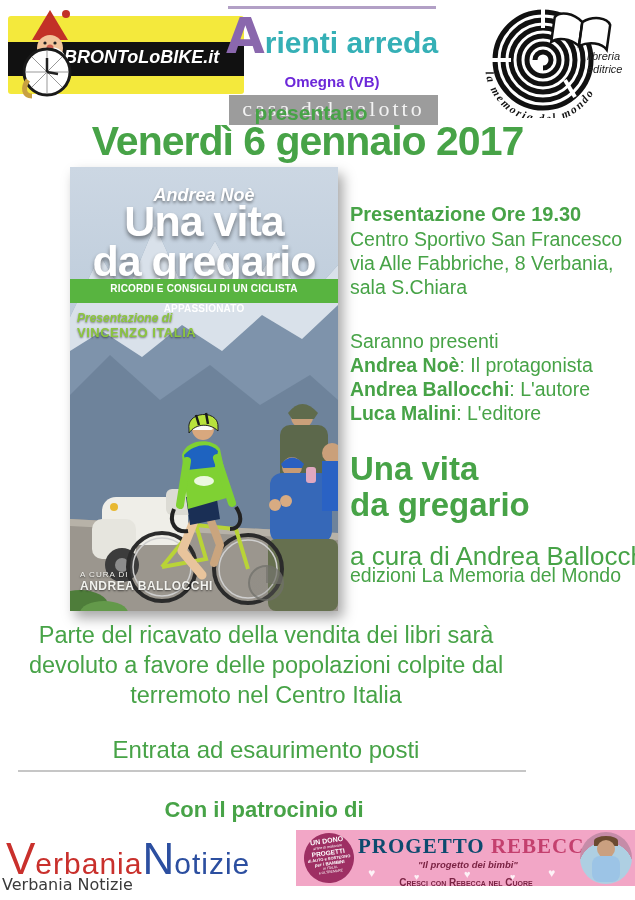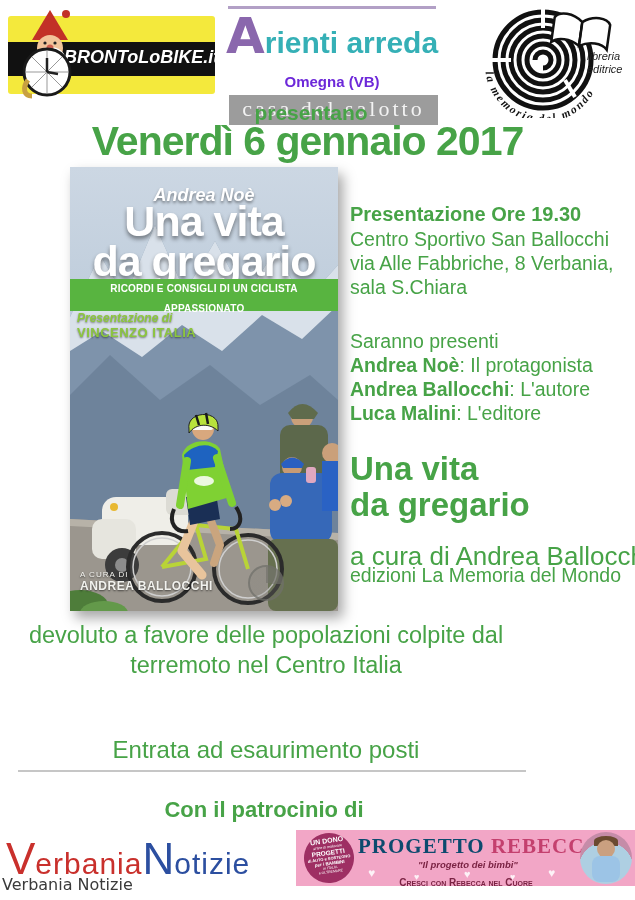--- a/index.html
+++ b/index.html
@@ -5,21 +5,21 @@
   html,body{margin:0;padding:0;background:#fff;}
   .poster{
     position:relative;width:635px;height:900px;background:#ffffff;
     font-family:"Liberation Sans","DejaVu Sans",sans-serif;overflow:hidden;
   }
   .abs{position:absolute;}
   .green{color:#47a347;}
   .center{text-align:center;}
 
   
-  .bronto{left:8px;top:16px;width:207px;height:78px;background:#f4e93c;border-radius:3px;}
+  .bronto{left:8px;top:16px;width:236px;height:78px;background:#f4e93c;border-radius:3px;}
   .bronto-band{position:absolute;left:0;top:26px;width:100%;height:34px;background:#111;}
   .bronto-label{position:absolute;left:56px;top:31px;color:#fff;font-weight:bold;font-style:italic;
     font-size:18px;letter-spacing:0px;white-space:nowrap;}
   .bronto-art{position:absolute;left:6px;top:-8px;}
 
   .arienti{left:226px;top:6px;width:212px;text-align:center;}
   .arienti-rule{height:3px;background:#b2a0c6;margin:0 2px 4px 2px;}
   .arienti-name{line-height:46px;white-space:nowrap;}
   .arienti-a{font-size:50px;font-weight:bold;color:#8a67ad;font-family:"DejaVu Sans",sans-serif;}
   .arienti-rest{font-size:30px;font-weight:bold;color:#35b0b6;letter-spacing:0px;}
@@ -36,21 +36,21 @@
 
   
   .cover{left:70px;top:167px;width:268px;height:444px;box-shadow:5px 7px 12px rgba(0,0,0,.35);
     overflow:hidden;background:#b9c7d6;}
   .cover svg{position:absolute;left:0;top:0;}
   .cov-author{position:absolute;left:0;top:18px;width:100%;text-align:center;color:#fff;
     font-style:italic;font-weight:bold;font-size:18px;text-shadow:0 2px 3px rgba(0,0,0,.45);}
   .cov-t1,.cov-t2{position:absolute;left:0;width:100%;text-align:center;color:#fff;font-weight:bold;
     font-size:43px;letter-spacing:-1px;text-shadow:0 3px 4px rgba(0,0,0,.45);line-height:40px;}
   .cov-t1{top:34px;} .cov-t2{top:74px;}
-  .cov-band{position:absolute;left:0;top:112px;width:100%;height:32px;background:#58b440;
+  .cov-band{position:absolute;left:0;top:112px;width:100%;height:24px;background:#58b440;
     color:#fff;font-weight:bold;font-size:10px;line-height:20px;text-align:center;letter-spacing:.2px;}
   .cov-pres{position:absolute;left:7px;top:144px;color:#8cc63e;text-shadow:0 1px 2px rgba(0,0,0,.5);}
   .cov-pres .l1{font-size:12px;font-weight:bold;font-style:italic;}
   .cov-pres .l2{font-size:13px;font-weight:bold;letter-spacing:.5px;}
   .cov-cura{position:absolute;left:10px;top:403px;color:#f2f2ee;text-shadow:0 1px 2px rgba(0,0,0,.6);}
   .cov-cura .l1{font-size:8px;letter-spacing:1px;}
   .cov-cura .l2{font-size:12px;font-weight:bold;letter-spacing:.5px;}
   .cov-mark{position:absolute;left:178px;top:398px;width:32px;height:32px;border-radius:50%;
     border:2px solid #70706a;opacity:.75;
     background:conic-gradient(#73736c 0 95deg,rgba(125,125,118,.35) 95deg 360deg);}
@@ -257,36 +257,37 @@
     </div>
     <div class="cov-cura">
       <div class="l1">A CURA DI</div>
       <div class="l2">ANDREA BALLOCCHI</div>
     </div>
     <div class="cov-mark"></div>
   </div>
 
   <div class="abs info green">
     <div class="t-time">Presentazione Ore 19.30</div>
-    <div class="t-plain t-v0">Centro Sportivo San Ballocchi</div>
+    <div class="t-plain t-v0">Centro Sportivo San Francesco</div>
     <div class="t-plain t-v1">via Alle Fabbriche, 8 Verbania,</div>
     <div class="t-plain t-v2">sala S.Chiara</div>
 
     <div class="t-intro">Saranno presenti</div>
     <div class="t-guest t-g0"><b>Andrea Noè</b><span>: Il protagonista</span></div>
     <div class="t-guest t-g1"><b>Andrea Ballocchi</b><span>: L'autore</span></div>
     <div class="t-guest t-g2"><b>Luca Malini</b><span>: L'editore</span></div>
 
     <div class="t-bt1">Una vita</div>
     <div class="t-bt2">da gregario</div>
     <div class="t-c1">a cura di Andrea Ballocchi</div>
     <div class="t-c2">edizioni La Memoria del Mondo</div>
   </div>
 
   <div class="abs charity green center">
+    <div>Parte del ricavato della vendita dei libri sarà</div>
     <div>devoluto a favore delle popolazioni colpite dal</div>
     <div>terremoto nel Centro Italia</div>
   </div>
   <div class="abs entrata green center">Entrata ad esaurimento posti</div>
   <div class="abs rule"></div>
   <div class="abs patrocinio green center">Con il patrocinio di</div>
 
   <div class="abs verbania">
     <span class="vn-cap1">V</span><span class="vn-low1">erbania</span><span class="vn-cap2">N</span><span class="vn-low2">otizie</span>
   </div>

